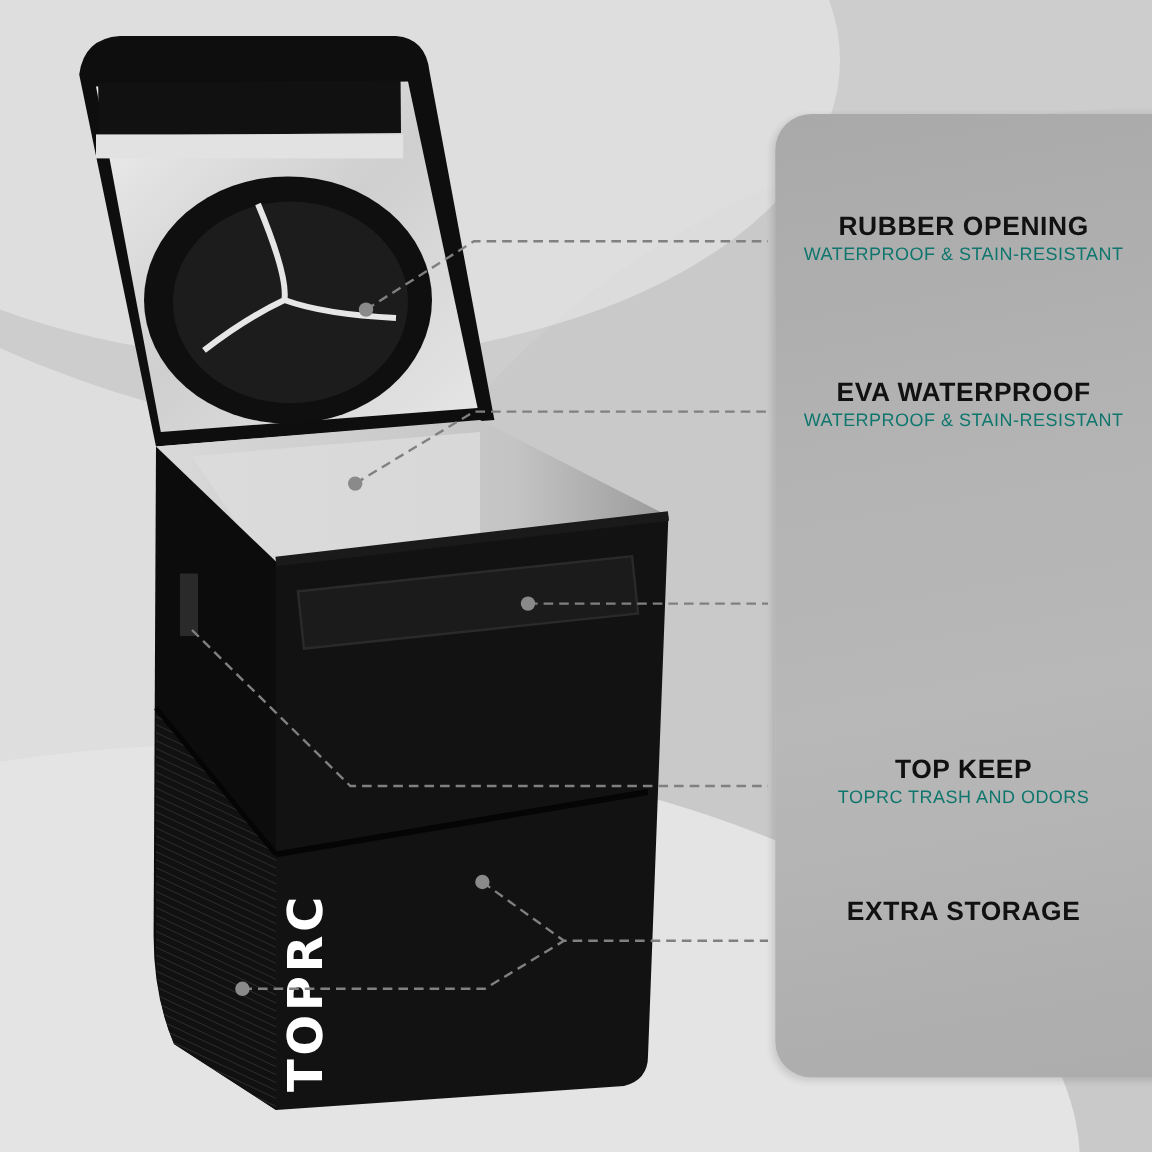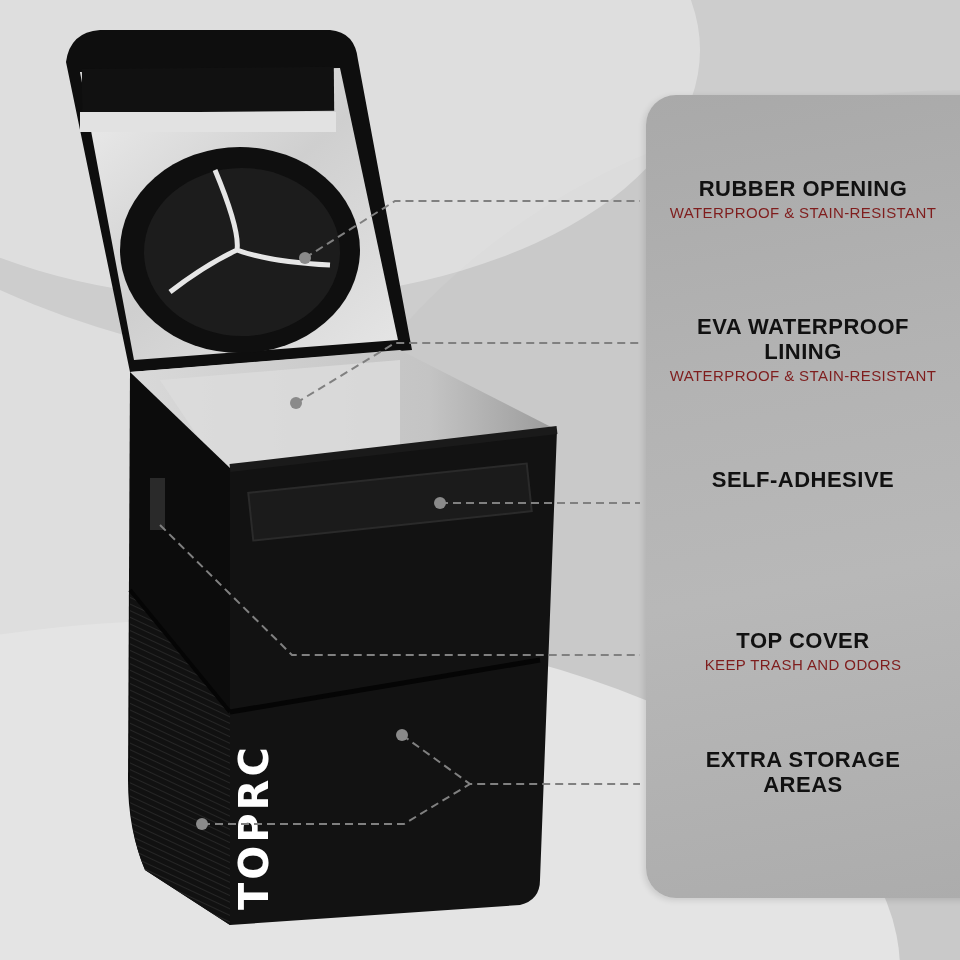--- a/index.html
+++ b/index.html
@@ -13,21 +13,21 @@
   .bg .arc3{position:absolute;left:-500px;top:620px;width:1400px;height:700px;border-radius:50%;
     background:#e4e4e4;}
   .bg .shine{position:absolute;left:-200px;top:-200px;width:900px;height:500px;border-radius:50%;
     background:rgba(255,255,255,0.35);}
 
   .panel{position:absolute;left:646px;top:95px;width:340px;height:803px;border-radius:30px 0 0 30px;
     background:linear-gradient(170deg,#a9a9a9 0%,#b3b3b3 35%,#b8b8b8 60%,#acacac 100%);
     box-shadow:-2px 2px 6px rgba(0,0,0,0.12);}
   .feature{position:absolute;left:646px;width:314px;text-align:center;color:#111;}
   .feature .title{font-weight:bold;font-size:22px;letter-spacing:0.5px;line-height:25px;}
-  .feature .sub{font-size:15px;letter-spacing:0.4px;line-height:19px;margin-top:2px;color:#7f1d1d;}
+  .feature .sub{font-size:15px;letter-spacing:0.4px;line-height:19px;margin-top:2px;color:#0f766e;}
 
   
   .product{position:absolute;left:0;top:0;width:640px;height:960px;}
   svg{position:absolute;left:0;top:0;}
 </style>
 </head>
 <body>
 
 <div class="bg">
   <div class="arc1"></div>
@@ -101,29 +101,26 @@
 </svg>
 </div>
 
 <div class="feature" style="top:176px;text-align:center;">
   <div class="title">RUBBER OPENING</div>
   <div class="sub">WATERPROOF &amp; STAIN-RESISTANT</div>
 </div>
 
 <div class="feature" style="top:314px;">
   <div class="title">EVA WATERPROOF</div>
-  <div class="title">LINING</div>
   <div class="sub">WATERPROOF &amp; STAIN-RESISTANT</div>
 </div>
 
 <div class="feature" style="top:467px;">
-  <div class="title">SELF-ADHESIVE</div>
 </div>
 
 <div class="feature" style="top:628px;">
-  <div class="title">TOP COVER</div>
-  <div class="sub">KEEP TRASH AND ODORS</div>
+  <div class="title">TOP KEEP</div>
+  <div class="sub">TOPRC TRASH AND ODORS</div>
 </div>
 
 <div class="feature" style="top:747px;">
   <div class="title">EXTRA STORAGE</div>
-  <div class="title">AREAS</div>
 </div>
 
 </body></html>

